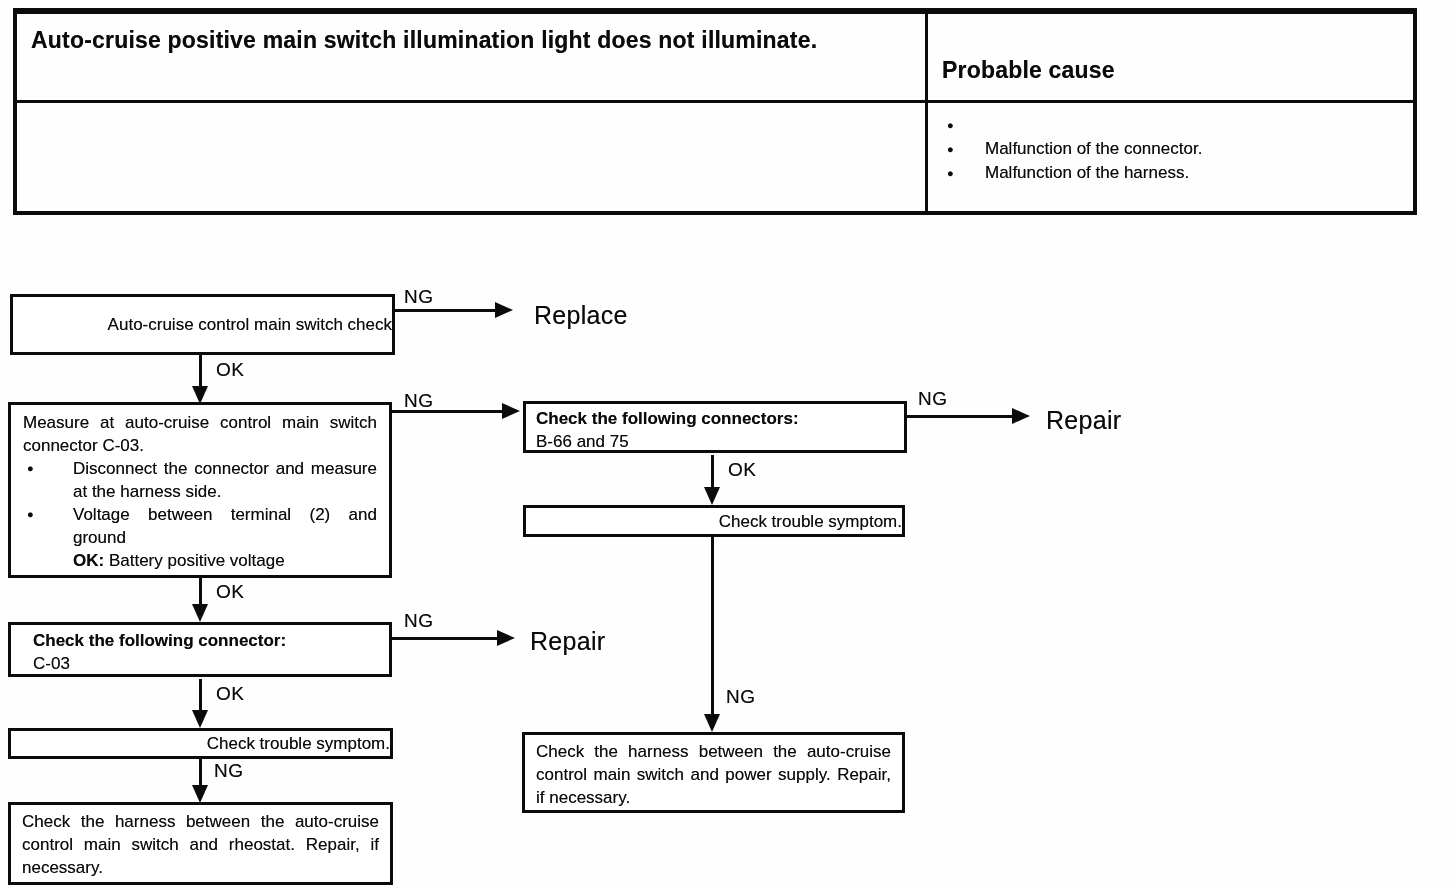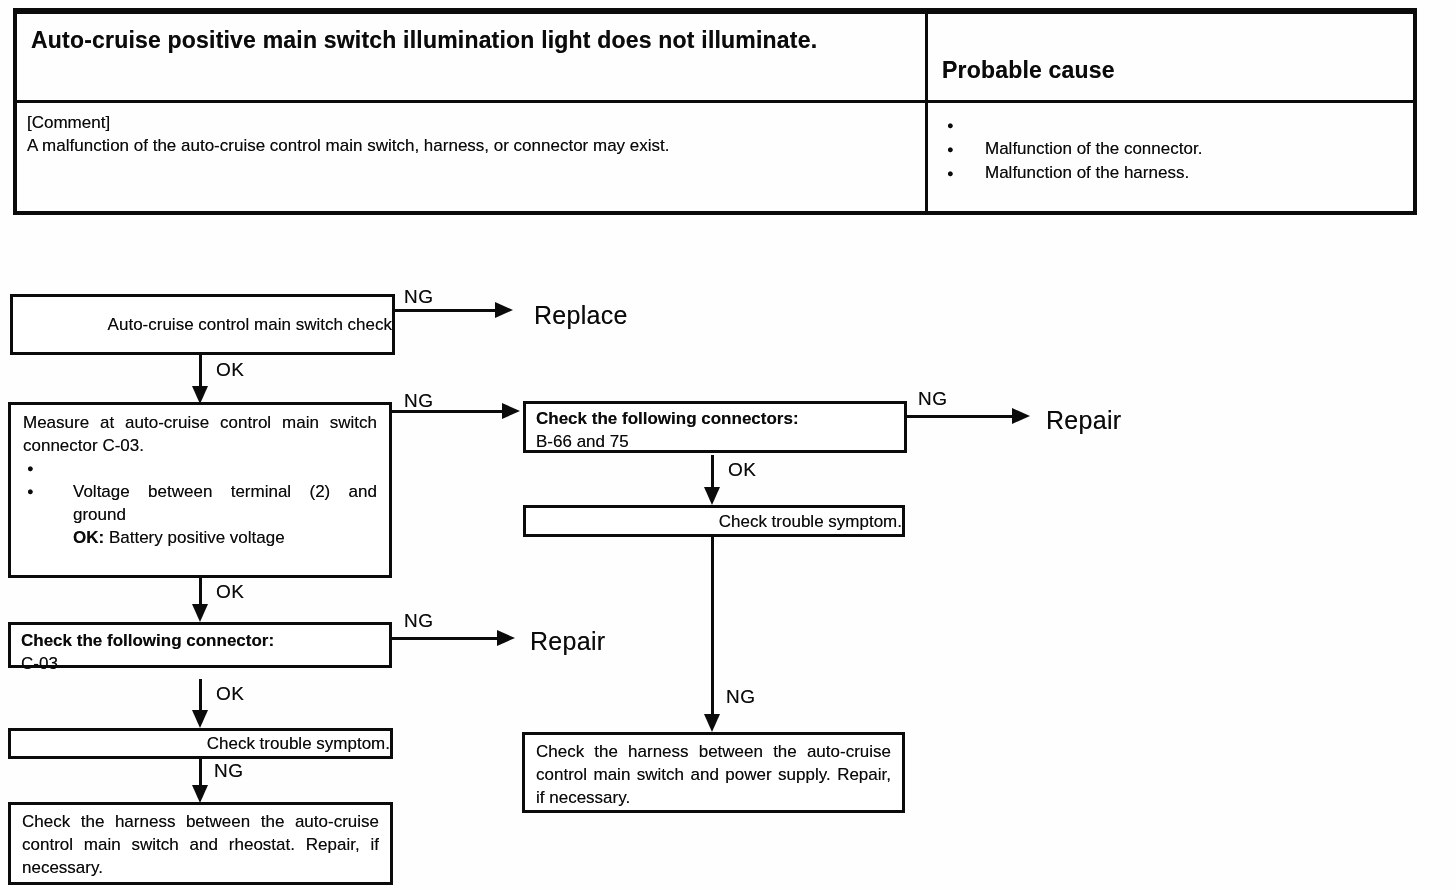--- a/index.html
+++ b/index.html
@@ -27,21 +27,21 @@
   .box { position:absolute; border:3px solid #0b0b0b; background:#fff; box-sizing:border-box;
          font-size:17px; line-height:23px;justify-content:flex-end; }
   #b1 { left:10px;  top:294px; width:385px; height:61px; display:flex; align-items:center; padding-left:12px; }
   #b2 { left:8px;   top:402px; width:384px; height:176px; padding:6px 8px 0 0; }
   #b2 .p { padding:0 4px 0 12px; text-align:justify; }
   #b2 .brow .dot { flex:0 0 46px; padding-left:16px; line-height:23px; }
   #b2 .brow { padding-right:4px; }
   #b3 { left:523px; top:401px; width:384px; height:52px; padding:3px 10px; }
   #b4 { left:523px; top:505px; width:382px; height:32px; display:flex; align-items:center; padding-left:10px; }
   #b5 { left:522px; top:732px; width:383px; height:81px; padding:5px 11px; text-align:justify; }
-  #b6 { left:8px;   top:622px; width:384px; height:46px; padding:4px 10px; }
+  #b6 { left:8px;   top:622px; width:384px; height:55px; padding:4px 22px; }
   #b7 { left:8px;   top:728px; width:385px; height:31px; display:flex; align-items:center; padding-left:10px; }
   #b8 { left:8px;   top:802px; width:385px; height:83px; padding:5px 11px; text-align:justify; }
   .bold { font-weight:bold; }
 
   
   .hline { position:absolute; height:3px; background:#0b0b0b; }
   .vline { position:absolute; width:3px;  background:#0b0b0b; }
   .ah-r  { position:absolute; width:0; height:0;
            border-top:8px solid transparent; border-bottom:8px solid transparent;
            border-left:18px solid #0b0b0b; }
@@ -56,24 +56,20 @@
 
 <div id="canvas">
 
   <div id="tbl">
     <div class="vdiv"></div>
     <div class="hdiv"></div>
 
     <div class="th-left">Auto-cruise positive main switch illumination light does not illuminate.</div>
     <div class="th-right">Probable cause</div>
 
-    <div class="td-left">
-      <div>[Comment]</div>
-      <div style="text-align:justify; padding-right:26px;">A malfunction of the auto-cruise control main switch, harness, or connector may exist.</div>
-    </div>
 
     <div class="td-right">
       <div class="brow">
         <span class="dot">●</span>
       </div>
       <div class="brow">
         <span class="dot">●</span>
         <span class="txt">Malfunction of the connector.</span>
       </div>
       <div class="brow">
@@ -92,20 +88,21 @@
   <span class="act" style="left:534px; top:301px;">Replace</span>
 
   <div class="vline" style="left:199px; top:355px; height:31px;"></div>
   <div class="ah-d" style="left:192px; top:386px;"></div>
   <span class="lbl" style="left:216px; top:359px;">OK</span>
 
   <div class="box" id="b2">
     <div class="p">Measure at auto-cruise control main switch connector C-03.</div>
     <div class="brow">
       <span class="dot">●</span>
+      <span class="txt">Disconnect the connector and measure at the harness side.</span>
     </div>
     <div class="brow">
       <span class="dot">●</span>
       <span class="txt">
         <span>Voltage between terminal (2) and ground</span>
         <span style="display:block; text-align:left;"><span class="bold">OK:</span>&nbsp;<span>Battery positive voltage</span></span>
       </span>
     </div>
   </div>
   <span class="lbl" style="left:404px; top:390px;">NG</span>

